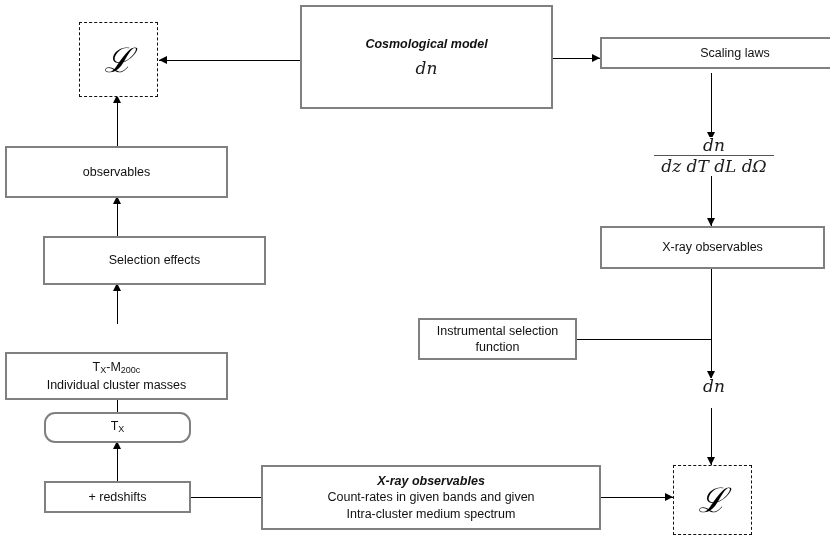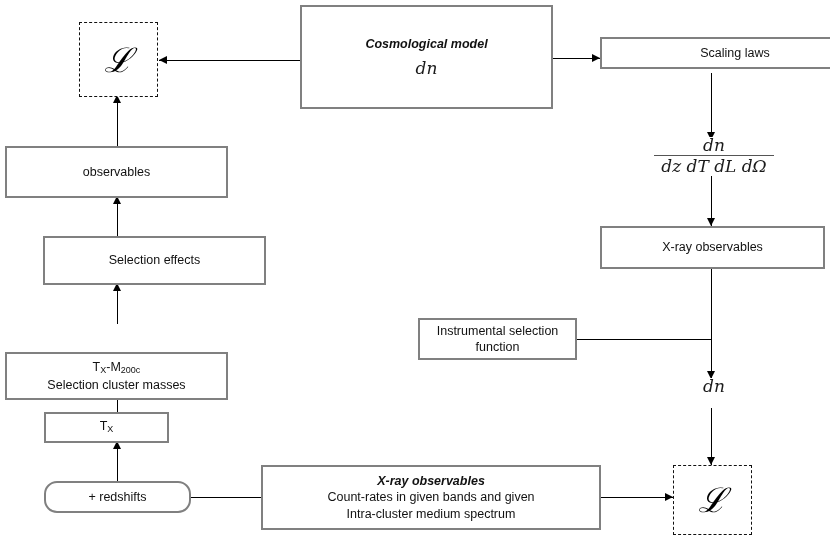--- a/index.html
+++ b/index.html
@@ -233,29 +233,29 @@
     <div class="inner">
       <span class="line2">Selection effects</span>
     </div>
   </div>
 
   <div class="box" style="left:5px; top:324px; width:223px; height:48px;margin-top:28px;">
     <div class="inner">
       <span class="line2">
         <span>T</span><span class="sub">X</span><span>-M</span><span class="sub">200c</span>
       </span>
-      <span class="line2">Selection cluster masses</span>
-    </div>
-  </div>
-
-  <div class="box" style="left:44px; top:412px; width:125px; height:31px;">
+      <span class="line2">Individual cluster masses</span>
+    </div>
+  </div>
+
+  <div class="box" style="left:44px; top:412px; width:147px; height:31px;border-radius:11px;">
     <div class="inner">
       <span><span>T</span><span class="sub">X</span></span>
     </div>
   </div>
 
-  <div class="box" style="left:44px; top:481px; width:147px; height:32px;border-radius:13px;">
+  <div class="box" style="left:44px; top:481px; width:147px; height:32px;">
     <div class="inner">
       <span>+ redshifts</span>
     </div>
   </div>
 
 </div>
 
 </body></html>

